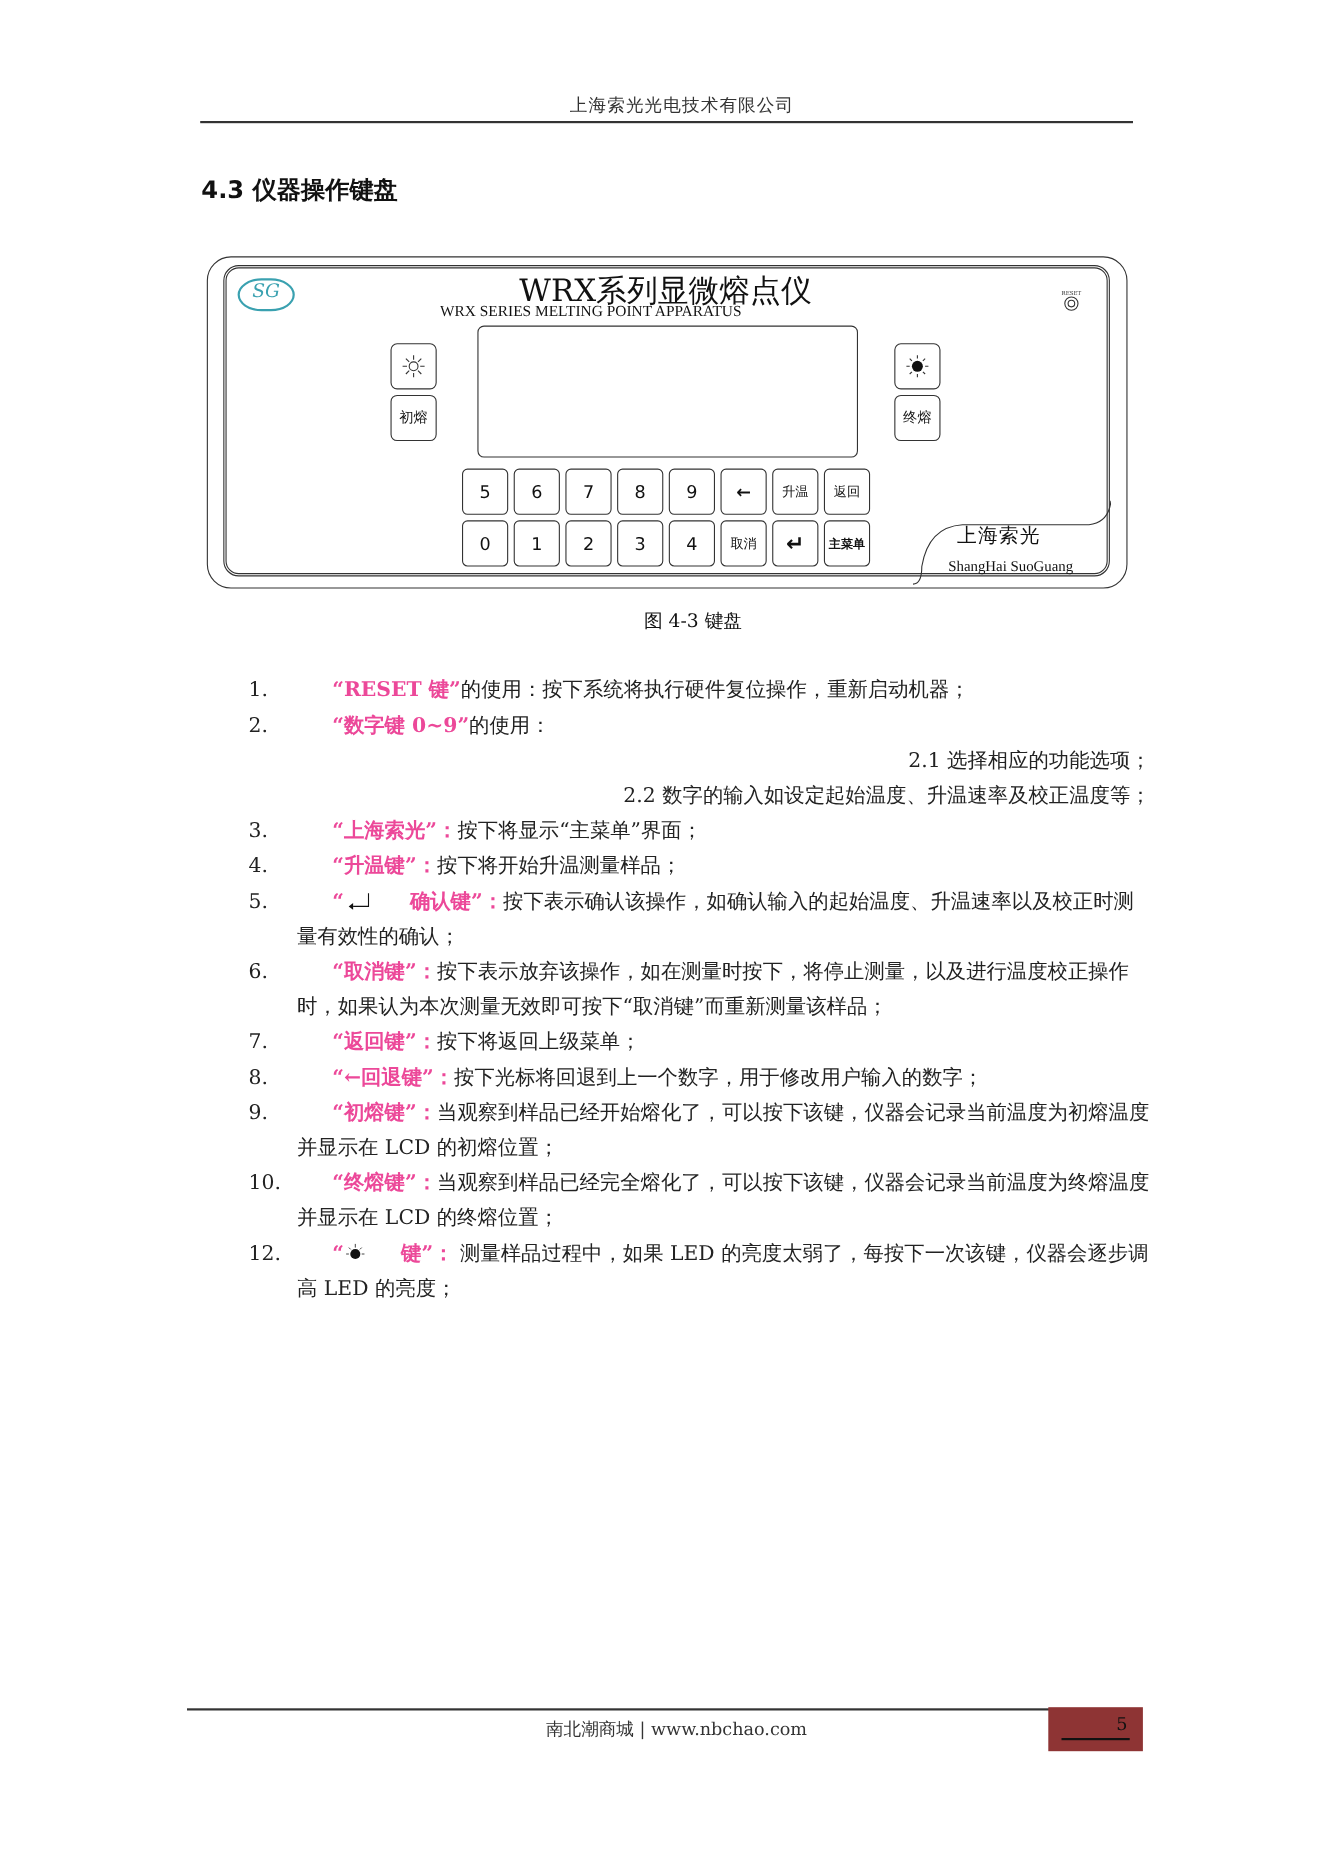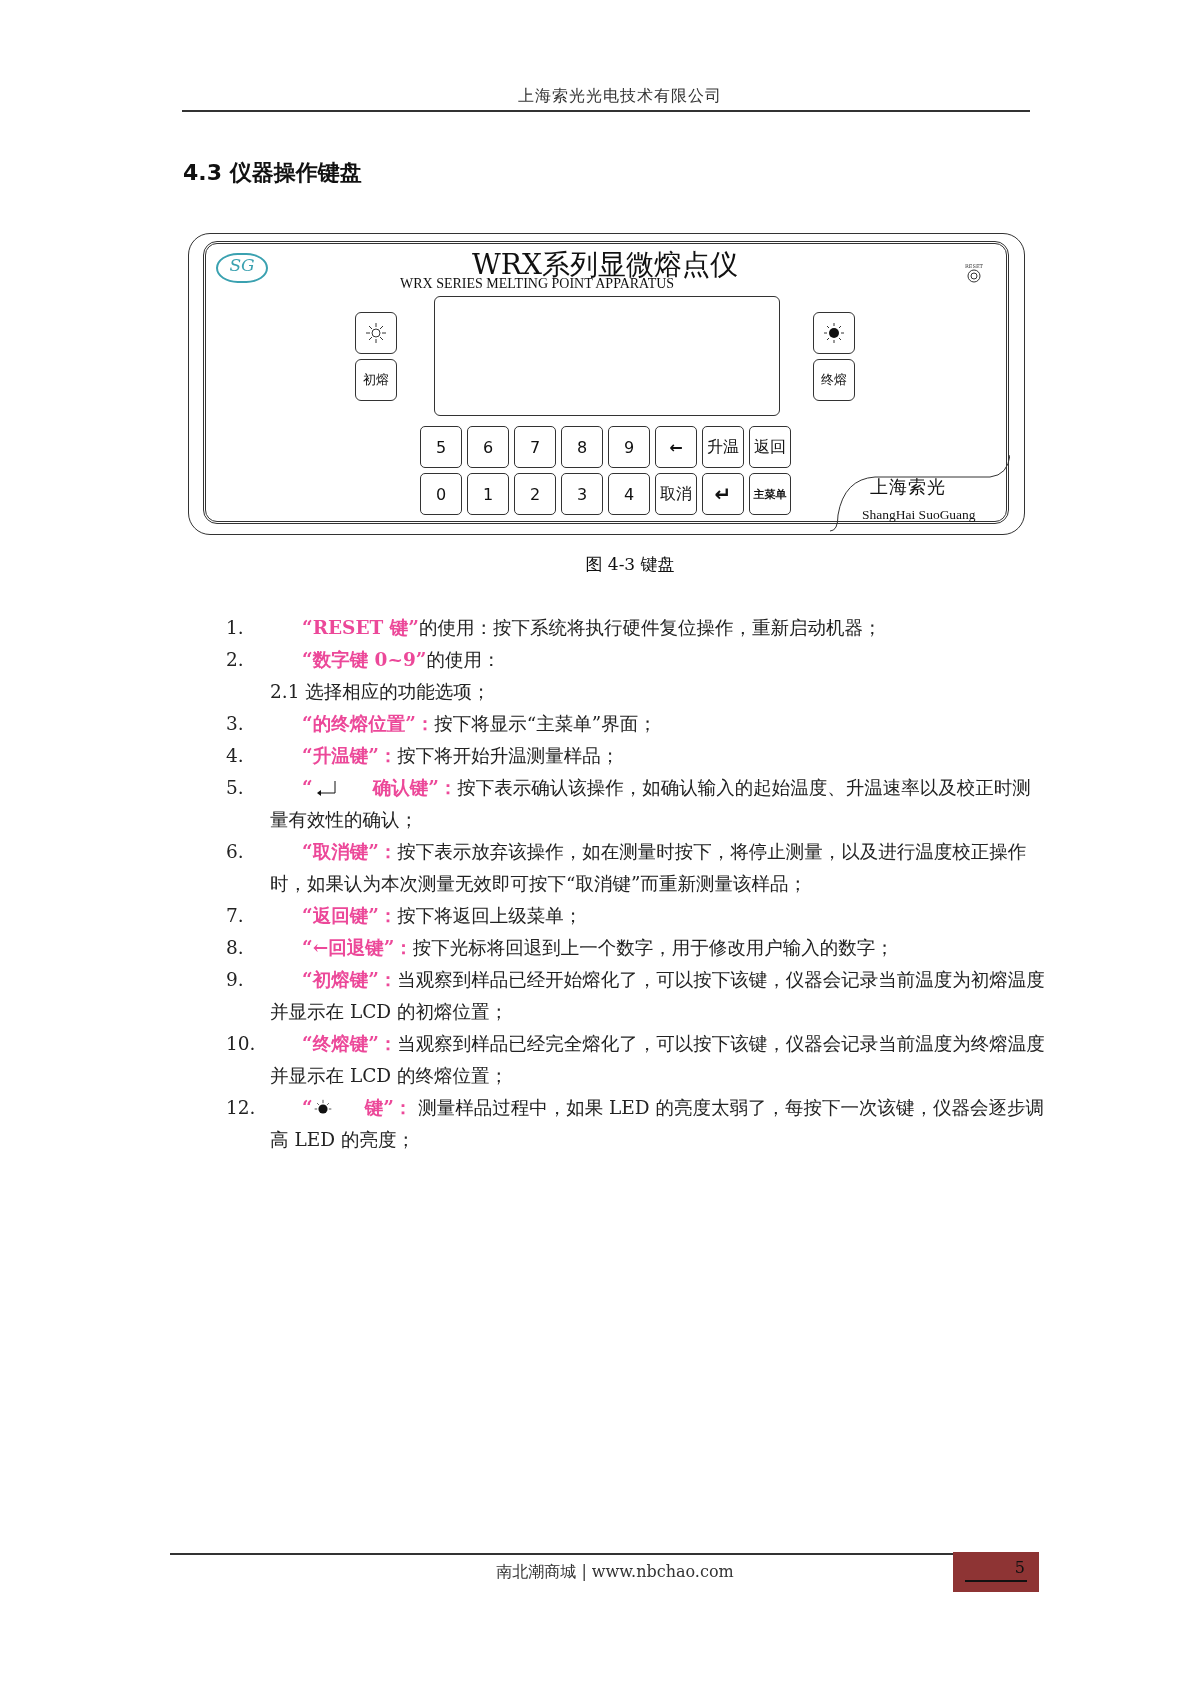--- a/index.html
+++ b/index.html
@@ -26,34 +26,34 @@
                      font-size: 14px; color: #111; font-family: Liberation Serif, serif; }
   .reset-btn { position: absolute; left: 963px; top: 262px; width: 22px; height: 22px; }
   .lcd { position: absolute; left: 434px; top: 296px; width: 346px; height: 120px;
          border: 1.5px solid #333; border-radius: 6px; box-sizing: border-box; }
   .side-key { position: absolute; width: 42px; height: 42px; border: 1.5px solid #333; border-radius: 6px;
               box-sizing: border-box; display: flex; align-items: center; justify-content: center;
               font-family: "DejaVu Sans", sans-serif; font-size: 13px; background: #fff; }
   .key { position: absolute; width: 42px; height: 42px; border: 1.5px solid #333; border-radius: 5px;
          box-sizing: border-box; display: flex; align-items: center; justify-content: center;
          font-family: "DejaVu Sans", sans-serif; font-size: 16px; background: #fff; }
-  .key.small { font-size: 16px; }
+  .key.small { font-size: 12px; }
   .key.tiny { font-size: 11px; font-weight: bold; }
   .brand-shape { position: absolute; left: 830px; top: 455px; width: 180px; height: 78px; }
   .brand-cn { position: absolute; left: 870px; top: 475px; font-size: 18px; font-family: "DejaVu Sans", sans-serif; letter-spacing: 1px; }
   .brand-en { position: absolute; left: 862px; top: 507px; font-size: 13.5px; font-family: "Liberation Serif", serif; }
 
   .caption { position: absolute; top: 553px; left: 0; width: 1260px; text-align: center;
              font-size: 17px; color: #111; }
 
   .list { position: absolute; left: 226px; top: 612px; width: 820px; font-size: 18.5px; line-height: 32px; color: #222; }
   .item { position: relative; padding-left: 44px; }
   .item .num { position: absolute; left: 0; top: 0; }
   .item b { font-weight: bold; color: #ec4899; margin-left: 32px; }
-  .sub { padding-left: 44px; }
+  .sub { padding-left: 44px; text-align: right; }
   .inline-icon { display: inline-block; vertical-align: middle; }
 
   .footer-rule { position: absolute; top: 1553px; left: 170px; width: 788px; height: 1.5px; background: #333; }
   .footer-text { position: absolute; top: 1562px; left: 0; width: 1230px; text-align: center; font-size: 16px; color: #333; }
   .page-box { position: absolute; left: 953px; top: 1552px; width: 86px; height: 40px; background: #8e3434; }
   .page-num { position: absolute; right: 14px; top: 6px; font-size: 16px; color: #111; }
   .page-line { position: absolute; left: 12px; right: 12px; top: 28px; height: 2px; background: #111; }
 </style>
 </head>
 <body>
@@ -139,23 +139,24 @@
 <div class="list">
   <div class="item">
     <span class="num">1.</span>
     <b>“RESET 键”</b><span>的使用：按下系统将执行硬件复位操作，重新启动机器；</span>
   </div>
   <div class="item">
     <span class="num">2.</span>
     <b>“数字键 0~9”</b><span>的使用：</span>
   </div>
   <div class="sub">2.1 选择相应的功能选项；</div>
+  <div class="sub">2.2 数字的输入如设定起始温度、升温速率及校正温度等；</div>
   <div class="item">
     <span class="num">3.</span>
-    <b>“的终熔位置”：</b><span>按下将显示“主菜单”界面；</span>
+    <b>“上海索光”：</b><span>按下将显示“主菜单”界面；</span>
   </div>
   <div class="item">
     <span class="num">4.</span>
     <b>“升温键”：</b><span>按下将开始升温测量样品；</span>
   </div>
   <div class="item">
     <span class="num">5.</span>
     <b>“</b><svg class="inline-icon" width="28" height="20" viewBox="0 0 28 20">
         <path d="M22 2 L22 14 L8 14" fill="none" stroke="#111" stroke-width="1"></path>
         <path d="M8 11 L4 14 L8 17 Z" fill="#111"></path>

